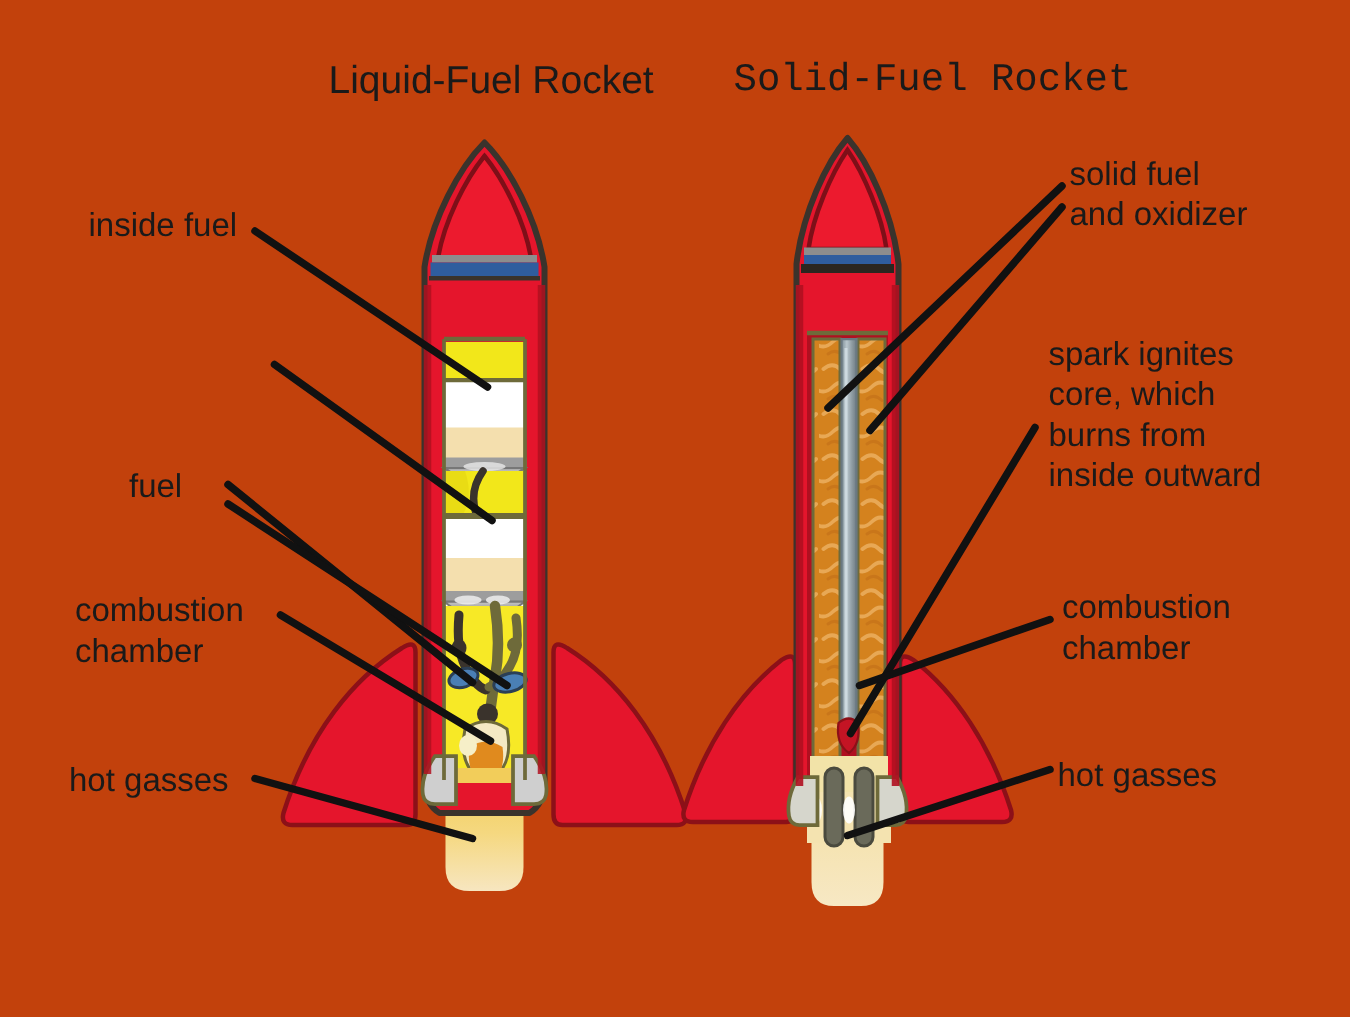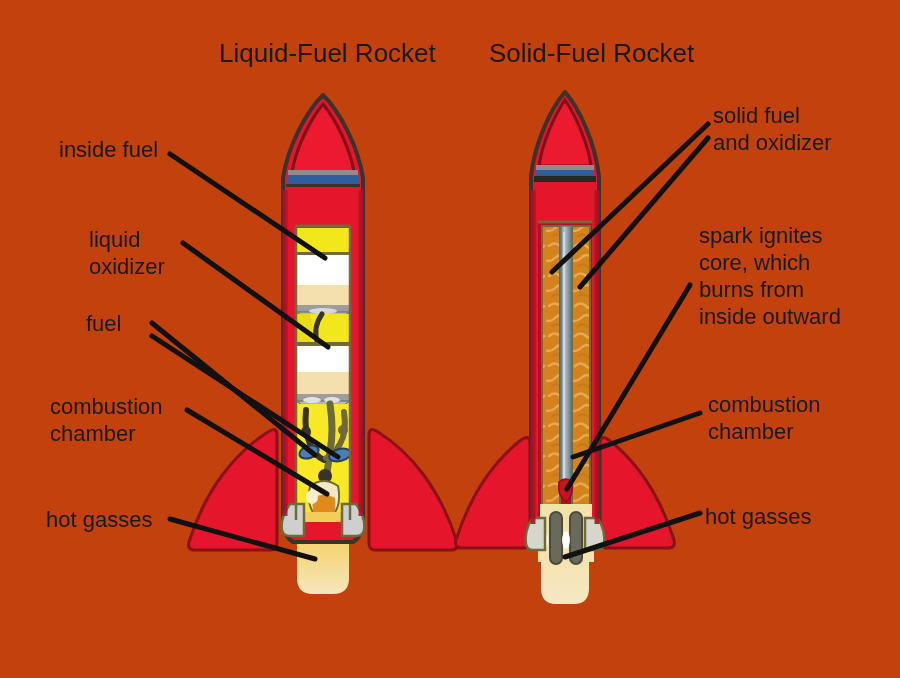--- a/index.html
+++ b/index.html
@@ -22,21 +22,21 @@
     height: 678px;
   }
   .title {
     position: absolute;
     font-size: 26px;
     color: #1a1a1a;
     white-space: nowrap;
     letter-spacing: 0px;
   }
   #title-liquid { left: 219px; top: 38px; }
-  #title-solid  { left: 489px; top: 38px; }
+  #title-solid  { left: 489px; top: 38px; font-family: Liberation Mono, monospace; }
 
   .label {
     position: absolute;
     font-size: 22px;
     line-height: 27px;
     color: #1a1a1a;
     white-space: pre;
   }
 
   
@@ -230,22 +230,20 @@
       <path d="M700 413 L573 457"></path>
       <path d="M700 513 L565 557"></path>
     </g>
   </svg>
 
   <div class="title" id="title-liquid">Liquid-Fuel Rocket</div>
   <div class="title" id="title-solid">Solid-Fuel Rocket</div>
 
   <div class="label" id="lbl-liquid-fuel">inside fuel</div>
 
-  <div class="label" id="lbl-liquid-oxidizer">liquid
-oxidizer</div>
 
   <div class="label" id="lbl-pumps">fuel</div>
 
   <div class="label" id="lbl-comb-left">combustion
 chamber</div>
 
   <div class="label" id="lbl-hot-left">hot gasses</div>
 
   <div class="label" id="lbl-spark">spark ignites
 core, which

